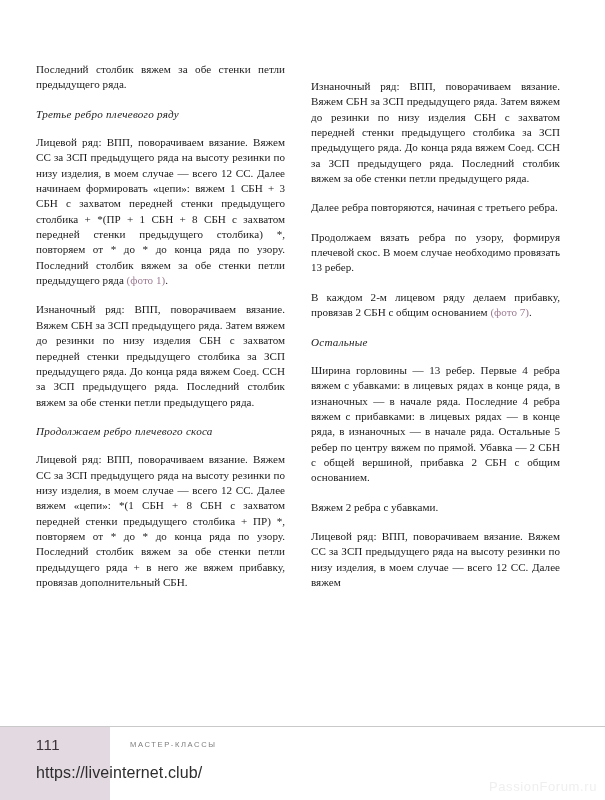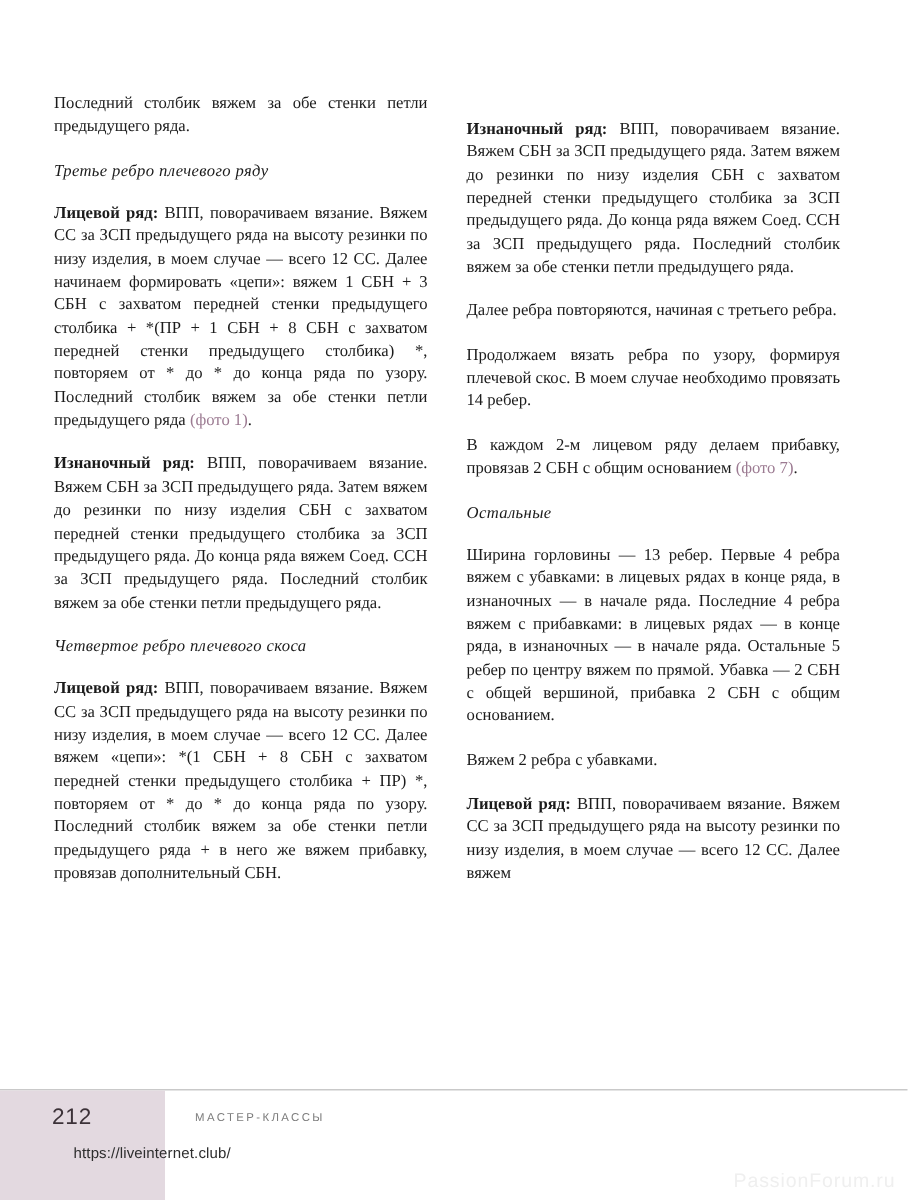--- a/index.html
+++ b/index.html
@@ -62,21 +62,21 @@
     letter-spacing: 0.25px;
     color: #1b1b1b;
     text-align: left;
   }
 
   h3.subhead.spaced-top {
     margin-top: 11px;
   }
 
   .lead {
-    font-weight: bold;
+    font-weight: normal;
   }
 
   .photoref {
     color: #9c7b92;
   }
 
   
   .footer-rule {
     position: absolute;
     left: 0;
@@ -115,24 +115,24 @@
     top: 740px;
     font-family: "Liberation Sans", "DejaVu Sans", sans-serif;
     font-size: 7.6px;
     letter-spacing: 1.6px;
     color: #7d7d7d;
     text-transform: uppercase;
   }
 
   .url-bar {
     position: absolute;
-    left: 49px;
+    left: 36px;
     top: 764px;
     font-family: "Liberation Sans", "DejaVu Sans", sans-serif;
-    font-size: 10px;
+    font-size: 16px;
     color: #2d2d2d;
     letter-spacing: 0.1px;
   }
 
   .watermark {
     position: absolute;
     right: 8px;
     bottom: 6px;
     font-family: "Liberation Sans", "DejaVu Sans", sans-serif;
     font-size: 13px;
@@ -152,49 +152,49 @@
       <div class="col">
 
         <p class="body">Последний столбик вяжем за обе стенки петли предыдущего ряда.</p>
 
         <h3 class="subhead">Третье ребро плечевого ряду</h3>
 
         <p class="body"><span class="lead">Лицевой ряд:</span><span> ВПП, поворачиваем вязание. Вяжем СС за ЗСП предыдущего ряда на высоту резинки по низу изделия, в моем случае — всего 12 СС. Далее начинаем формировать «цепи»: вяжем 1 СБН + 3 СБН с захватом передней стенки предыдущего столбика + *(ПР + 1 СБН + 8 СБН с захватом передней стенки предыдущего столбика) *, повторяем от * до * до конца ряда по узору. Последний столбик вяжем за обе стенки петли предыдущего ряда </span><span class="photoref">(фото 1)</span><span>.</span></p>
 
         <p class="body"><span class="lead">Изнаночный ряд:</span><span> ВПП, поворачиваем вязание. Вяжем СБН за ЗСП предыдущего ряда. Затем вяжем до резинки по низу изделия СБН с захватом передней стенки предыдущего столбика за ЗСП предыдущего ряда. До конца ряда вяжем Соед. ССН за ЗСП предыдущего ряда. Последний столбик вяжем за обе стенки петли предыдущего ряда.</span></p>
 
-        <h3 class="subhead spaced-top">Четвертое ребро плечевого скоса</h3>
+        <h3 class="subhead spaced-top">Продолжаем ребро плечевого скоса</h3>
 
         <p class="body"><span class="lead">Лицевой ряд:</span><span> ВПП, поворачиваем вязание. Вяжем СС за ЗСП предыдущего ряда на высоту резинки по низу изделия, в моем случае — всего 12 СС. Далее вяжем «цепи»: *(1 СБН + 8 СБН с захватом передней стенки предыдущего столбика + ПР) *, повторяем от * до * до конца ряда по узору. Последний столбик вяжем за обе стенки петли предыдущего ряда + в него же вяжем прибавку, провязав дополнительный СБН.</span></p>
 
       </div>
 
       <div class="col">
 
         <p class="body"><span class="lead">Изнаночный ряд:</span><span> ВПП, поворачиваем вязание. Вяжем СБН за ЗСП предыдущего ряда. Затем вяжем до резинки по низу изделия СБН с захватом передней стенки предыдущего столбика за ЗСП предыдущего ряда. До конца ряда вяжем Соед. ССН за ЗСП предыдущего ряда. Последний столбик вяжем за обе стенки петли предыдущего ряда.</span></p>
 
         <p class="body">Далее ребра повторяются, начиная с третьего ребра.</p>
 
-        <p class="body">Продолжаем вязать ребра по узору, формируя плечевой скос. В моем случае необходимо провязать 14 ребер.</p>
+        <p class="body">Продолжаем вязать ребра по узору, формируя плечевой скос. В моем случае необходимо провязать 13 ребер.</p>
 
         <p class="body"><span>В каждом 2-м лицевом ряду делаем прибавку, провязав 2 СБН с общим основанием </span><span class="photoref">(фото 7)</span><span>.</span></p>
 
         <h3 class="subhead">Остальные</h3>
 
         <p class="body">Ширина горловины — 13 ребер. Первые 4 ребра вяжем с убавками: в лицевых рядах в конце ряда, в изнаночных — в начале ряда. Последние 4 ребра вяжем с прибавками: в лицевых рядах — в конце ряда, в изнаночных — в начале ряда. Остальные 5 ребер по центру вяжем по прямой. Убавка — 2 СБН с общей вершиной, прибавка 2 СБН с общим основанием.</p>
 
         <p class="body">Вяжем 2 ребра с убавками.</p>
 
         <p class="body"><span class="lead">Лицевой ряд:</span><span> ВПП, поворачиваем вязание. Вяжем СС за ЗСП предыдущего ряда на высоту резинки по низу изделия, в моем случае — всего 12 СС. Далее вяжем</span></p>
 
       </div>
 
     </div>
   </div>
 
   <div class="footer-rule"></div>
   <div class="footer-block"></div>
-  <div class="folio">212</div>
+  <div class="folio">111</div>
   <div class="section-label">МАСТЕР-КЛАССЫ</div>
   <div class="url-bar">https://liveinternet.club/</div>
   <div class="watermark">PassionForum.ru</div>
 
 </div>
 
 </body></html>

